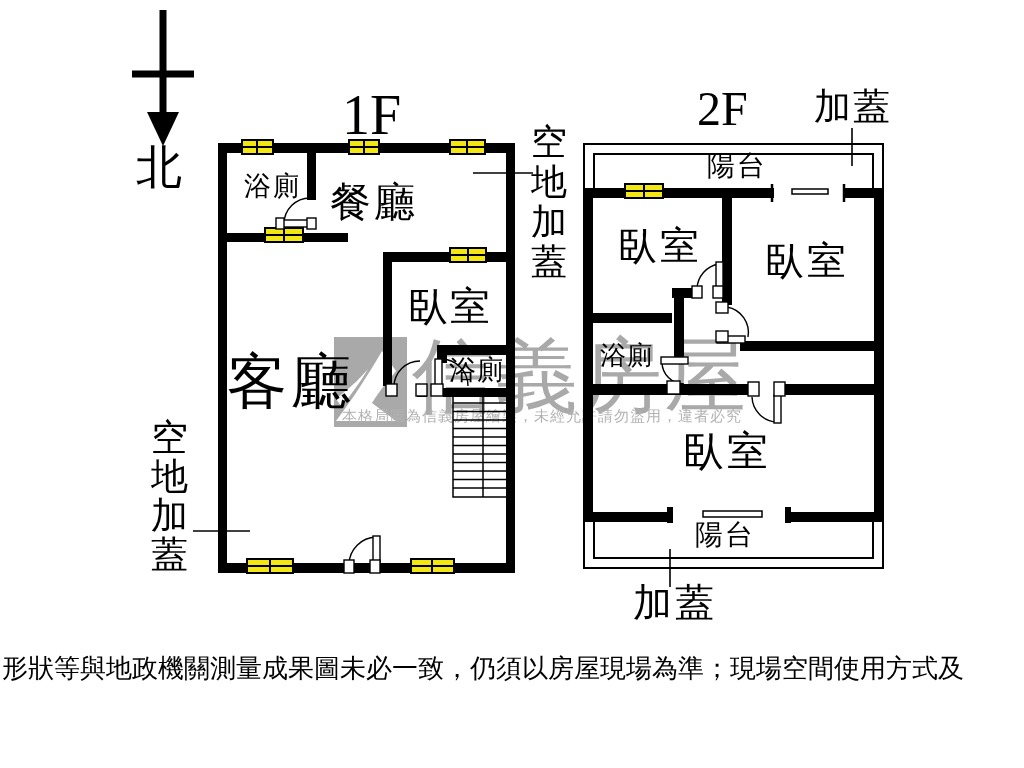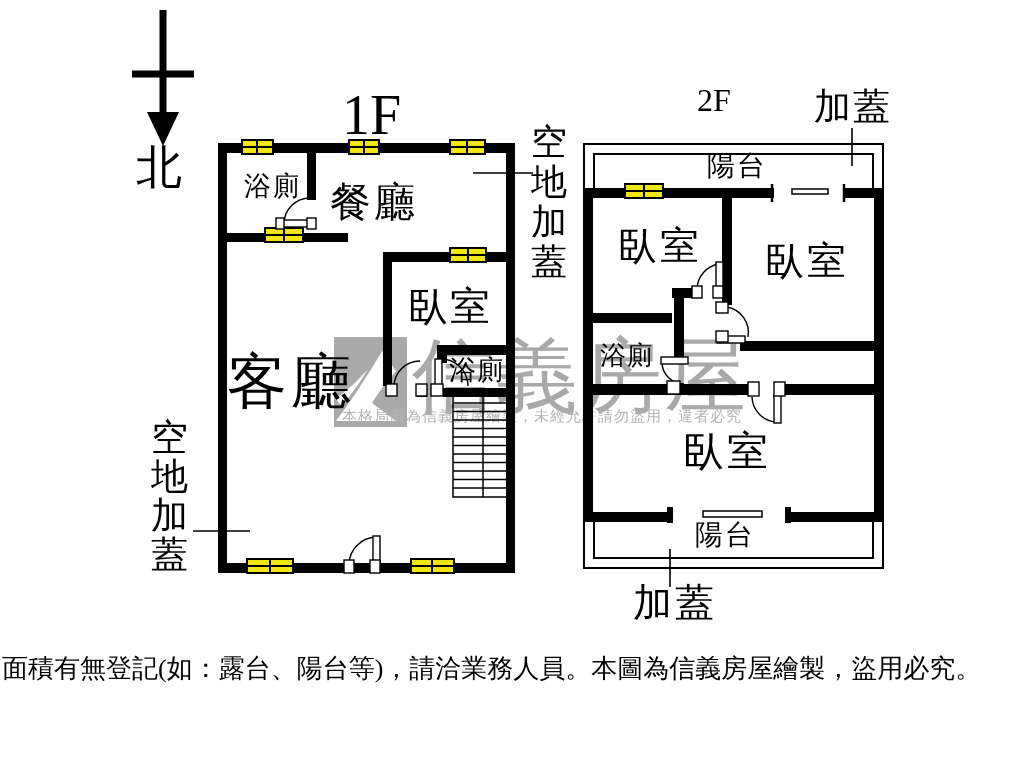--- a/index.html
+++ b/index.html
@@ -212,21 +212,21 @@
     <g stroke="#000" stroke-width="1.6">
       <line x1="852" y1="128" x2="852" y2="166"></line>
       <line x1="670" y1="549" x2="670" y2="587"></line>
     </g>
   </g>
 </svg>
 
 <div class="lbl" style="left:136px;top:144px;font-size:46px;">北</div>
 
 <div class="lbl" style="left:342px;top:86px;font-size:56px;">1F</div>
-<div class="lbl" style="left:697px;top:84px;font-size:32px;">2F</div>
+<div class="lbl" style="left:697px;top:84px;font-size:48px;">2F</div>
 
 <div class="lbl" style="left:244px;top:172px;font-size:27px;letter-spacing:2px;">浴廁</div>
 <div class="lbl" style="left:330px;top:184px;font-size:41px;letter-spacing:3px;font-family:Liberation Mono, monospace;">餐廳</div>
 <div class="lbl" style="left:408px;top:286px;font-size:40px;letter-spacing:2px;">臥室</div>
 <div class="lbl" style="left:227px;top:351px;font-size:60px;letter-spacing:4px;">客廳</div>
 <div class="lbl" style="left:449px;top:356px;font-size:27px;letter-spacing:1px;">浴廁</div>
 
 <div class="lbl vcol" style="left:531px;top:122px;width:42px;font-size:36px;line-height:40px;">空地加蓋</div>
 <div class="lbl vcol" style="left:151px;top:418px;width:44px;font-size:37px;line-height:39px;">空地加蓋</div>
 
@@ -234,14 +234,14 @@
 <div class="lbl" style="left:618px;top:226px;font-size:39px;letter-spacing:3px;">臥室</div>
 <div class="lbl" style="left:765px;top:241px;font-size:39px;letter-spacing:3px;">臥室</div>
 <div class="lbl" style="left:600px;top:342px;font-size:26px;letter-spacing:1px;">浴廁</div>
 <div class="lbl" style="left:683px;top:430px;font-size:41px;letter-spacing:3px;">臥室</div>
 <div class="lbl" style="left:695px;top:520px;font-size:28px;letter-spacing:2px;">陽台</div>
 
 <div class="lbl" style="left:814px;top:88px;font-size:37px;letter-spacing:2px;">加蓋</div>
 <div class="lbl" style="left:633px;top:583px;font-size:39px;letter-spacing:3px;">加蓋</div>
 
 <div id="disclaimer">
-  <div>面積有無登記(如：露台、陽台等)，請洽業務人員。本圖為信義房屋繪製，盜用必究。</div>
+  <div>形狀等與地政機關測量成果圖未必一致，仍須以房屋現場為準；現場空間使用方式及</div>
 </div>
 
 </body></html>

